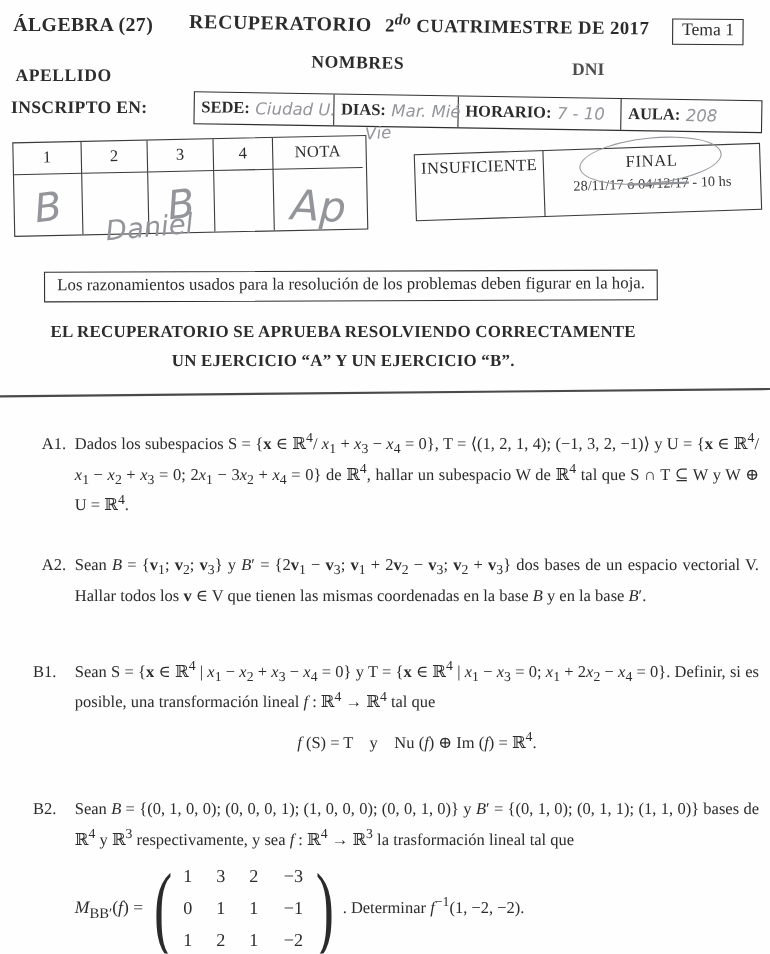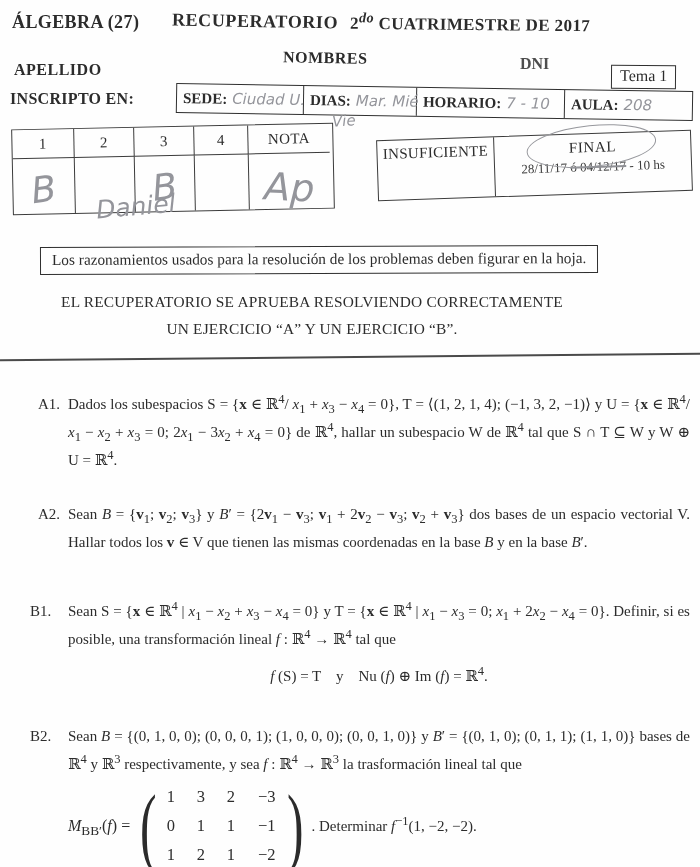--- a/index.html
+++ b/index.html
@@ -8,21 +8,21 @@
     background:#fefefe; color:#2c2c2c;
     font-family:"Liberation Serif","DejaVu Serif","DejaVu Sans",serif;
     padding-left:40px;
   }
   .abs{position:absolute;}
   
   .course{left:12px; top:12px; font-size:18px; font-weight:600; letter-spacing:.4px;}
   .examtype{left:172px; top:11px; font-size:18px; font-weight:600; letter-spacing:.6px; transform:rotate(1deg);}
   .term{left:350px; top:15px; font-size:17px; font-weight:600; letter-spacing:.4px; transform:rotate(.6deg);}
   .term sup{font-style:italic; font-weight:700;}
-  .temabox{left:611px; top:17px; border:1.6px solid #2f2f2f; padding:1px 8px 3px; font-size:16px; transform:rotate(.4deg);margin-top:48px;}
+  .temabox{left:611px; top:17px; border:1.6px solid #2f2f2f; padding:1px 8px 3px; font-size:16px; transform:rotate(.4deg);}
   .apellido{left:14px; top:61px; font-size:16px; font-weight:600; letter-spacing:.5px;}
   .nombres{left:283px; top:49px; font-size:16px; font-weight:600; letter-spacing:.5px; transform:rotate(1deg);}
   .dni{left:520px; top:55px; font-size:16px; font-weight:600; color:#4d4d4d;}
   
   .inscripto{left:10px; top:90px; font-size:16px; font-weight:700; letter-spacing:.3px;}
   .sedestrip{
     left:176px; top:87px; width:515px; height:28px; border:1.6px solid #2f2f2f;
     display:grid; grid-template-columns:127px 113px 148px 127px; transform:rotate(.9deg);
   }
   .scell{display:flex; align-items:center; gap:5px; padding-left:6px; border-right:1.5px solid #2f2f2f; overflow:visible; white-space:nowrap;}
@@ -48,21 +48,21 @@
   .resultbox{left:377px; top:135px; width:313px; height:59px; border:1.6px solid #3a3a3a; display:flex; transform:rotate(-1.9deg);}
   .rescell-left{width:116px; border-right:1.6px solid #3a3a3a; display:flex; justify-content:center; padding-top:5px; font-size:15px; letter-spacing:.3px;}
   .rescell-right{flex:1; position:relative; text-align:center; padding-top:5px;}
   .finaltxt{font-size:15px; letter-spacing:.6px;}
   .datetxt{font-size:13px; margin-top:3px; color:#3a3a3a;}
   .struck{text-decoration:line-through; text-decoration-color:#8f9095; text-decoration-thickness:1.5px;}
   .finalcircle{position:absolute; left:50%; top:-9px; width:128px; height:40px; margin-left:-66px;
     border:1.7px solid #97989d; border-radius:50%; transform:rotate(-4deg);}
   
   .noticebox{left:40px; top:246px; border:1.5px solid #2f2f2f; padding:3px 11px 5px; font-size:15.3px; transform:rotate(-.2deg); white-space:nowrap;}
-  .approval{left:0; top:288px; width:624px; text-align:center; font-size:15.4px; line-height:27px; letter-spacing:.2px; font-weight:400;}
+  .approval{left:0; top:288px; width:624px; text-align:center; font-size:15.4px; line-height:27px; letter-spacing:.2px; font-weight:700;}
   .divider{left:0; top:356px; width:700px; border-top:2.2px solid #4a4a4a; transform:rotate(-.55deg);}
   
   .ex{font-size:15px; line-height:28px; text-align:justify;}
   .exlabel{position:absolute; left:0; top:0;}
   .exA{left:38px; width:622px; padding-left:30px;}
   .exB{left:30px; width:622px; padding-left:38px;}
   .ex1{top:390px;} .ex2{top:500px;} .ex3{top:597px;} .ex4{top:722px;}
   .formula{text-align:center; margin-top:9px; white-space:pre-wrap;}
   .watermark{left:406px; top:554px; font-family:"DejaVu Sans","Liberation Sans",sans-serif; font-size:30px; color:#141414; letter-spacing:.5px;}
   

